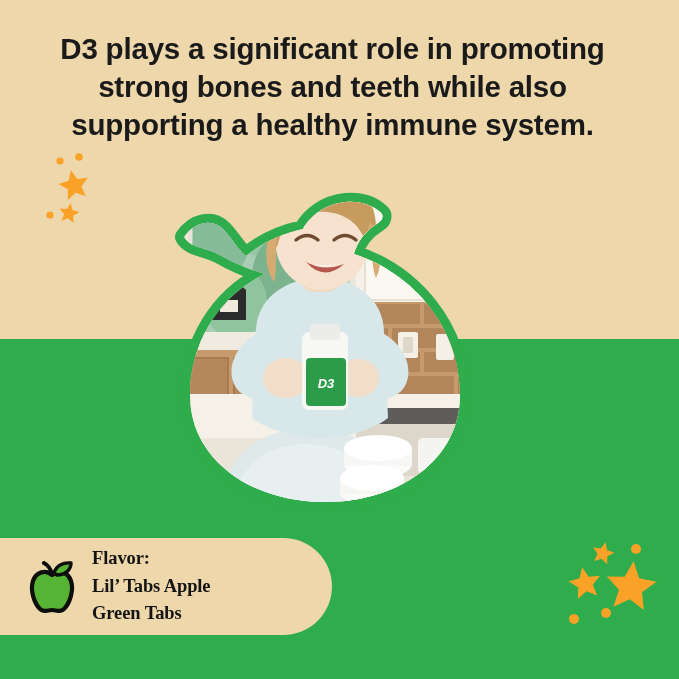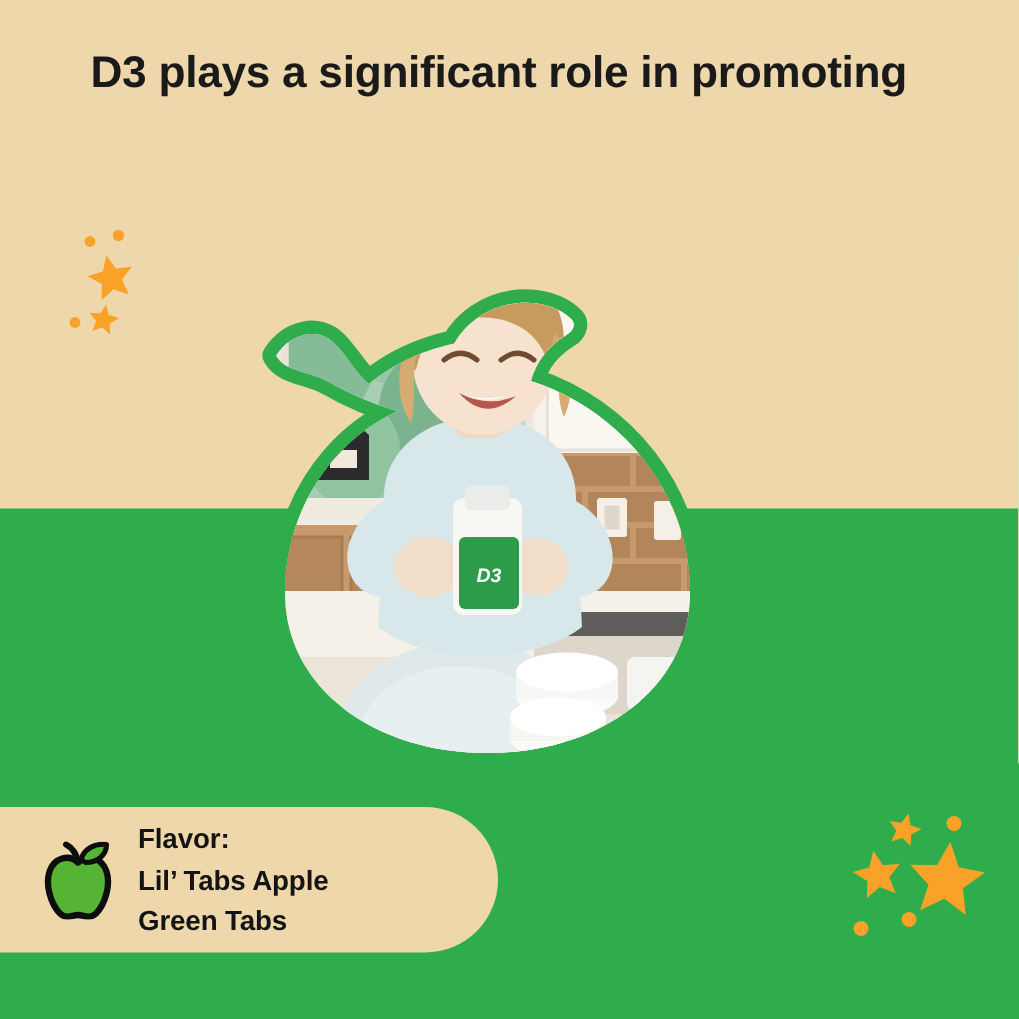--- a/index.html
+++ b/index.html
@@ -76,36 +76,39 @@
     height: 52px;
     flex: 0 0 auto;
     margin-right: 16px;
   }
   .flavor-text {
     font-size: 18.5px;
     font-weight: 600;
     line-height: 27.5px;
     color: #141414;
     letter-spacing: -0.1px;
+    font-family: Liberation Serif, serif;
   }
   .flavor-text span { display: block; white-space: nowrap; }
 
   
   .deco { position: absolute; pointer-events: none; }
 </style>
 </head>
 <body>
 
 <div id="canvas">
 
   <div class="bg-tan"></div>
   <div class="bg-green"></div>
 
   <div class="headline">
     <span class="hl-line">D3 plays a significant role in promoting</span>
+    <span class="hl-line">strong bones and teeth while also</span>
+    <span class="hl-line">supporting a healthy immune system.</span>
   </div>
 
   <svg class="deco" style="left:30px; top:140px; width:80px; height:95px;" viewBox="0 0 80 95">
     <g fill="#f9a227">
       <circle cx="30" cy="21" r="3.6"></circle>
       <circle cx="49" cy="17" r="3.8"></circle>
       <circle cx="20" cy="75" r="3.6"></circle>
       <path transform="translate(44,45) rotate(-12)" d="M0,-15 L4.4,-5.2 L15,-4.1 L6.9,2.9 L9.2,13.5 L0,8 L-9.2,13.5 L-6.9,2.9 L-15,-4.1 L-4.4,-5.2 Z"></path>
       <path transform="translate(39,73) rotate(10)" d="M0,-10 L2.9,-3.5 L10,-2.8 L4.6,2 L6.1,9 L0,5.3 L-6.1,9 L-4.6,2 L-10,-2.8 L-2.9,-3.5 Z"></path>
     </g>

